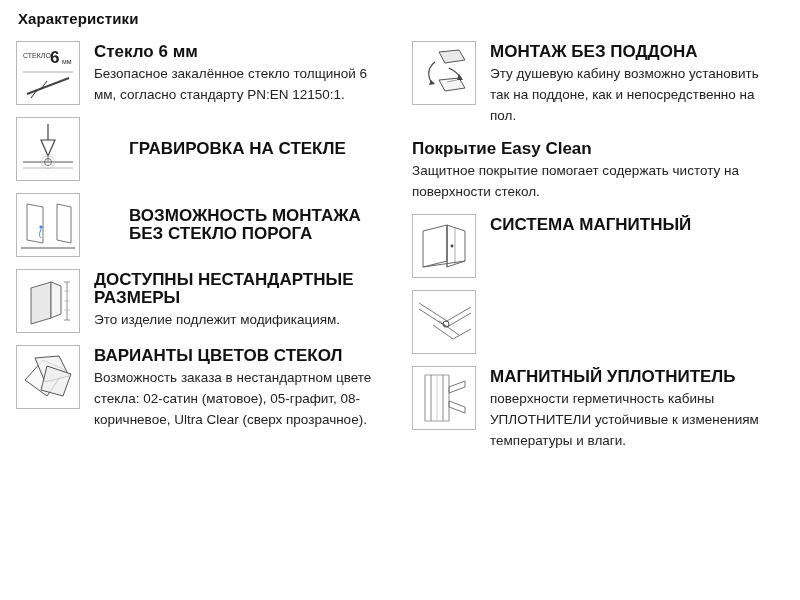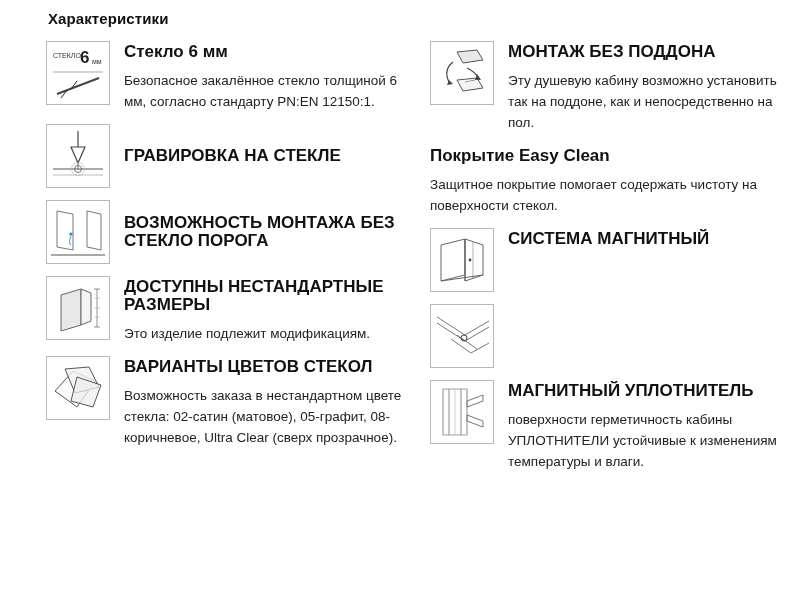--- a/index.html
+++ b/index.html
@@ -11,21 +11,21 @@
     height: 600px;
     background: #ffffff;
     font-family: "Liberation Sans", sans-serif;
     color: #1a1a1a;
     overflow: hidden;
   }
   .page {
     width: 800px;
     height: 600px;
     box-sizing: border-box;
-    padding: 8px 14px 0 46px;
+    padding: 8px 14px 0 16px;
     position: relative;
   }
   .title {
     font-size: 15px;
     font-weight: bold;
     color: #111;
     margin: 2px 0 14px 2px;
     letter-spacing: 0.1px;
   }
   .columns {
@@ -64,27 +64,28 @@
     font-size: 17px;
     font-weight: bold;
     color: #111;
     line-height: 18px;
   }
   .f-body {
     font-size: 13.5px;
     color: #222;
     line-height: 21px;
   }
-  .f-head + .f-body { margin-top: 9px; }
+  .f-head + .f-body { margin-top: 2px; }
   
   .feature.centered .txt {
     display: flex;
     align-items: center;
     min-height: 64px;
     padding-top: 0;
+    margin-left: 35px;
   }
   .col-right .feature { margin-bottom: 12px; }
 </style>
 </head>
 <body>
 
 <div class="page">
 
   <div class="title">Характеристики</div>
 

